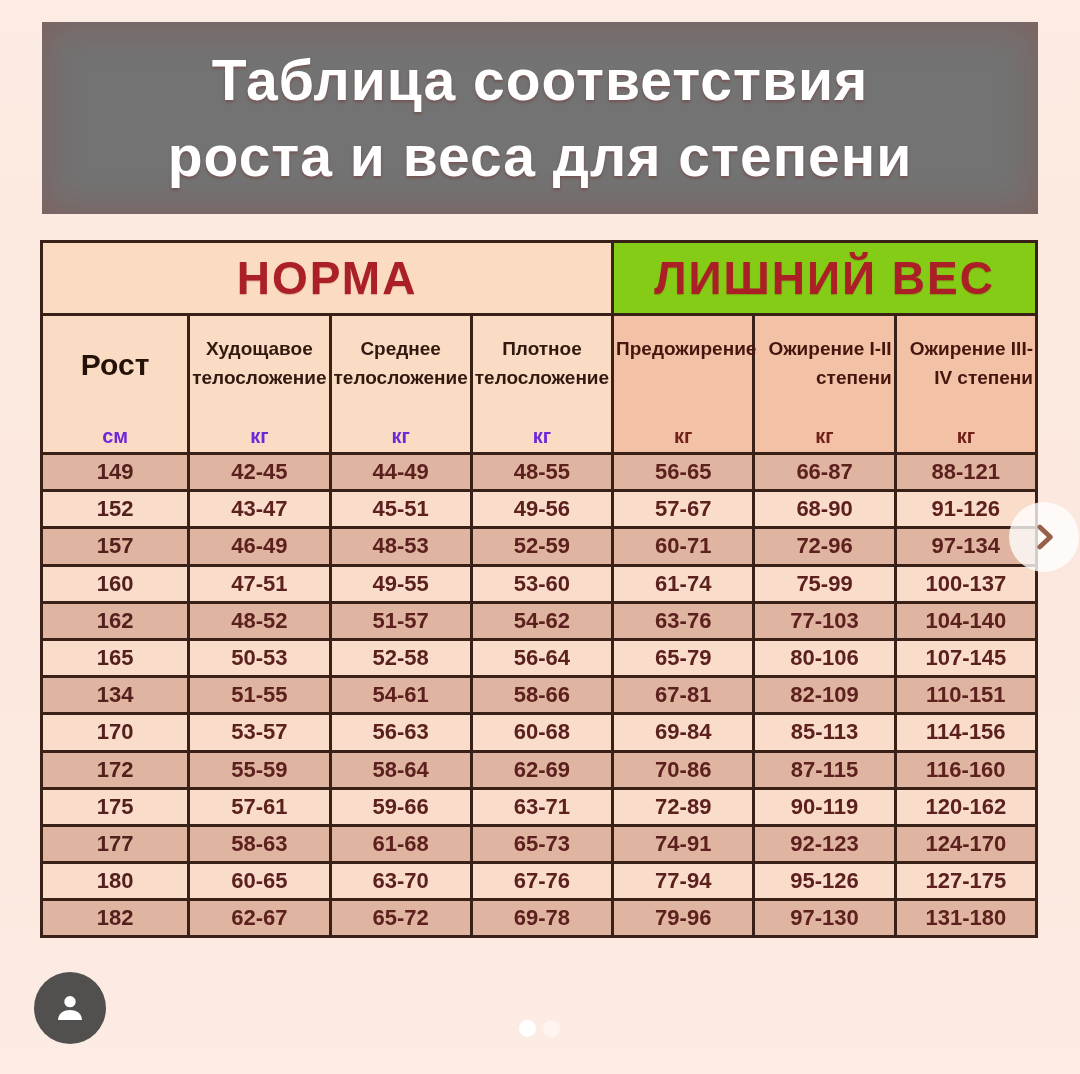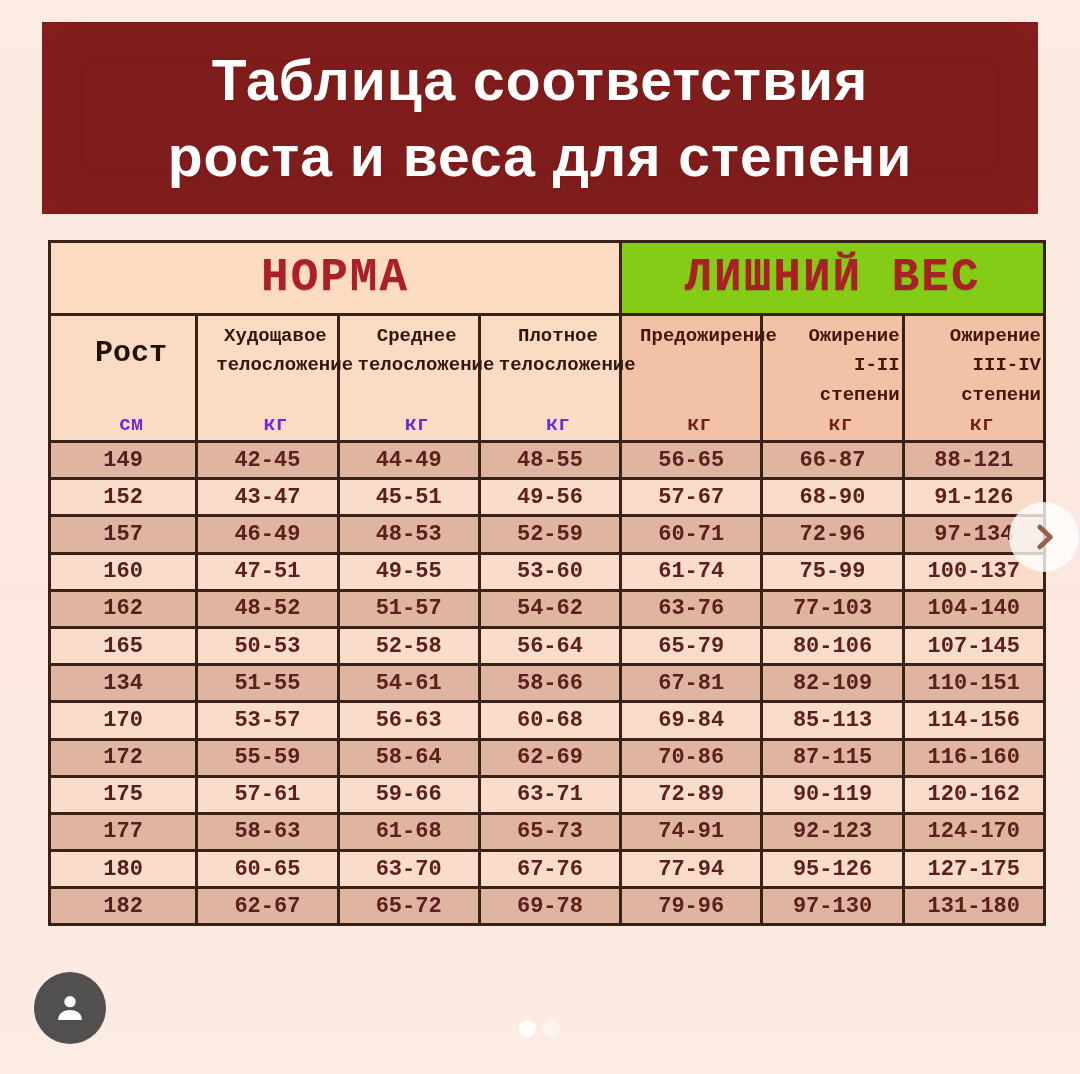--- a/index.html
+++ b/index.html
@@ -14,43 +14,42 @@
     background: linear-gradient(180deg, #fdece3 0%, #fbe7dd 55%, #fdece4 100%);
     font-family: "Liberation Sans", "DejaVu Sans", sans-serif;
     font-weight: bold;
   }
 
   
   .banner {
     position: absolute;
     left: 42px; top: 22px;
     width: 996px; height: 192px;
-    background: #7f1d1d;
+    background: #737373;
     box-shadow: inset 0 0 40px rgba(160,40,30,0.25);
     display: flex;
     flex-direction: column;
     align-items: center;
     justify-content: center;
     gap: 8px;
   }
   .banner .title-line {
     color: #ffffff;
     font-size: 57px;
     line-height: 1.2;
     letter-spacing: 1px;
     text-shadow: 0 2px 3px rgba(120,20,15,0.35);
     white-space: nowrap;
   }
 
   
   .table-wrap {
     position: absolute;
-    left: 48px; top: 240px;
+    left: 40px; top: 240px;
     width: 998px;
-    font-family: Liberation Mono, monospace;
   }
   table.size-table {
     width: 100%;
     border-collapse: collapse;
     table-layout: fixed;
   }
   table.size-table col.c0 { width: 14.8%; }
   table.size-table col.cx { width: 14.2%; }
   table.size-table th, table.size-table td {
     border: 3px solid #3a2117;
@@ -71,22 +70,21 @@
     height: 120px;
     vertical-align: top;
   }
   tr.col-header-row th.norm   { background: #fadbc4; }
   tr.col-header-row th.excess { background: #f3c2a6; }
   tr.col-header-row th .hcell {
     display: flex;
     flex-direction: column;
     justify-content: space-between;
     height: 114px;
-    padding: 6px 2px 4px 2px;
-    margin-left: 16px;
+    padding: 18px 2px 4px 2px;
   }
   tr.col-header-row th .name {
     font-size: 19px;
     line-height: 1.55;
     color: #31190f;
   }
   tr.col-header-row th.excess .name { color: #45150e; text-align: right; }
   tr.col-header-row th.first .name {
     font-size: 30px;
     padding-top: 8px;

